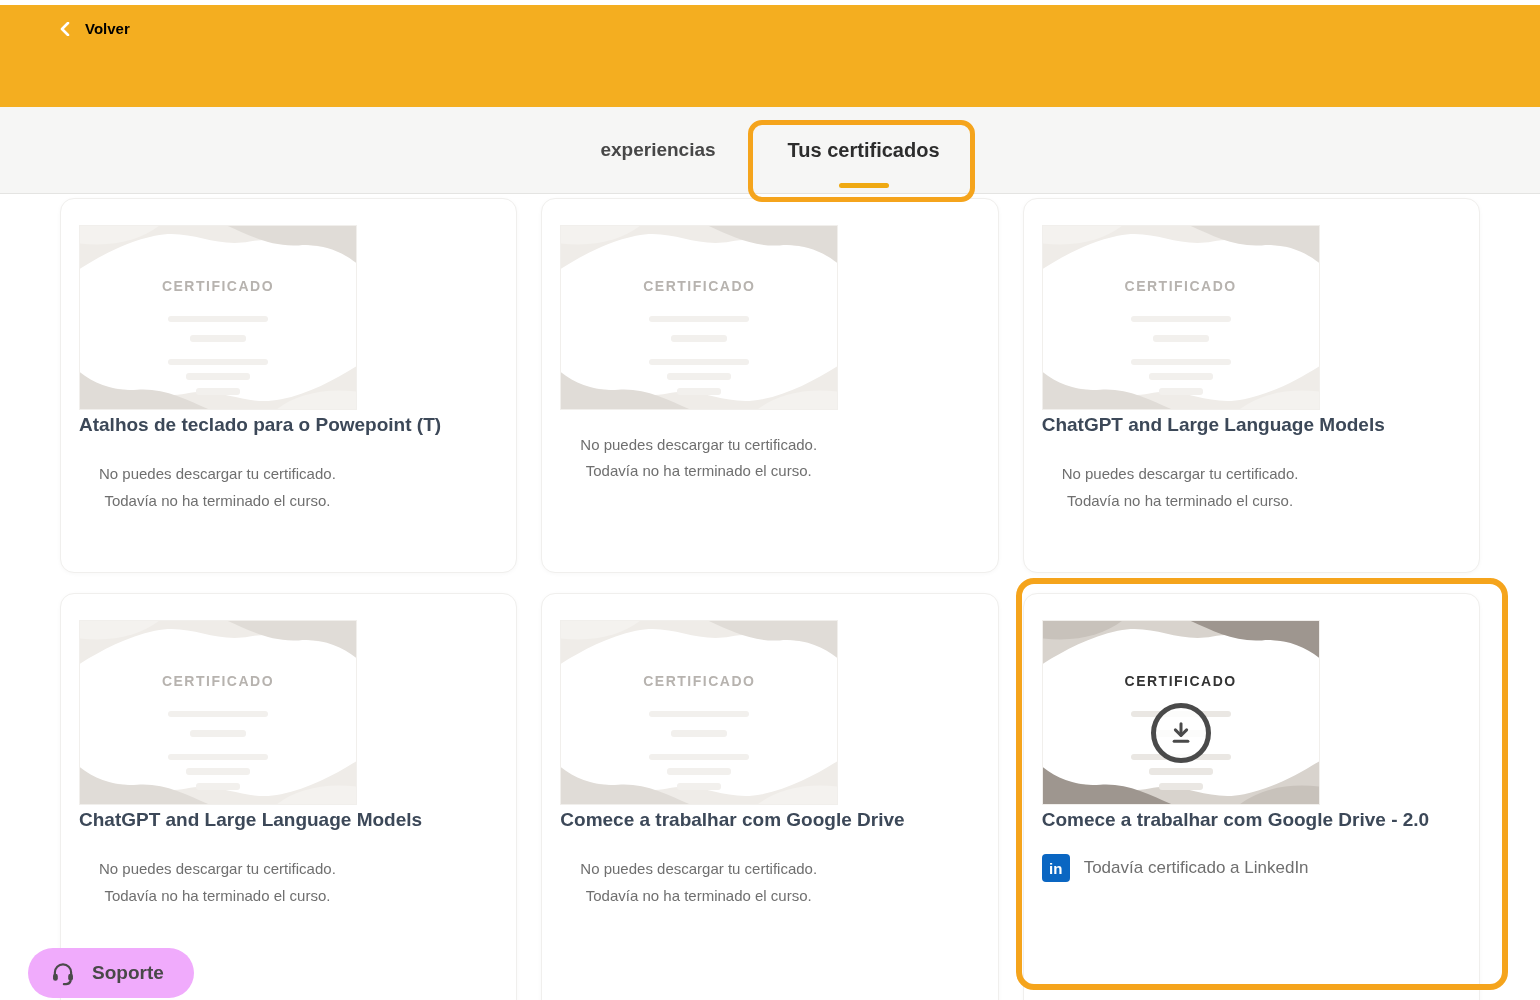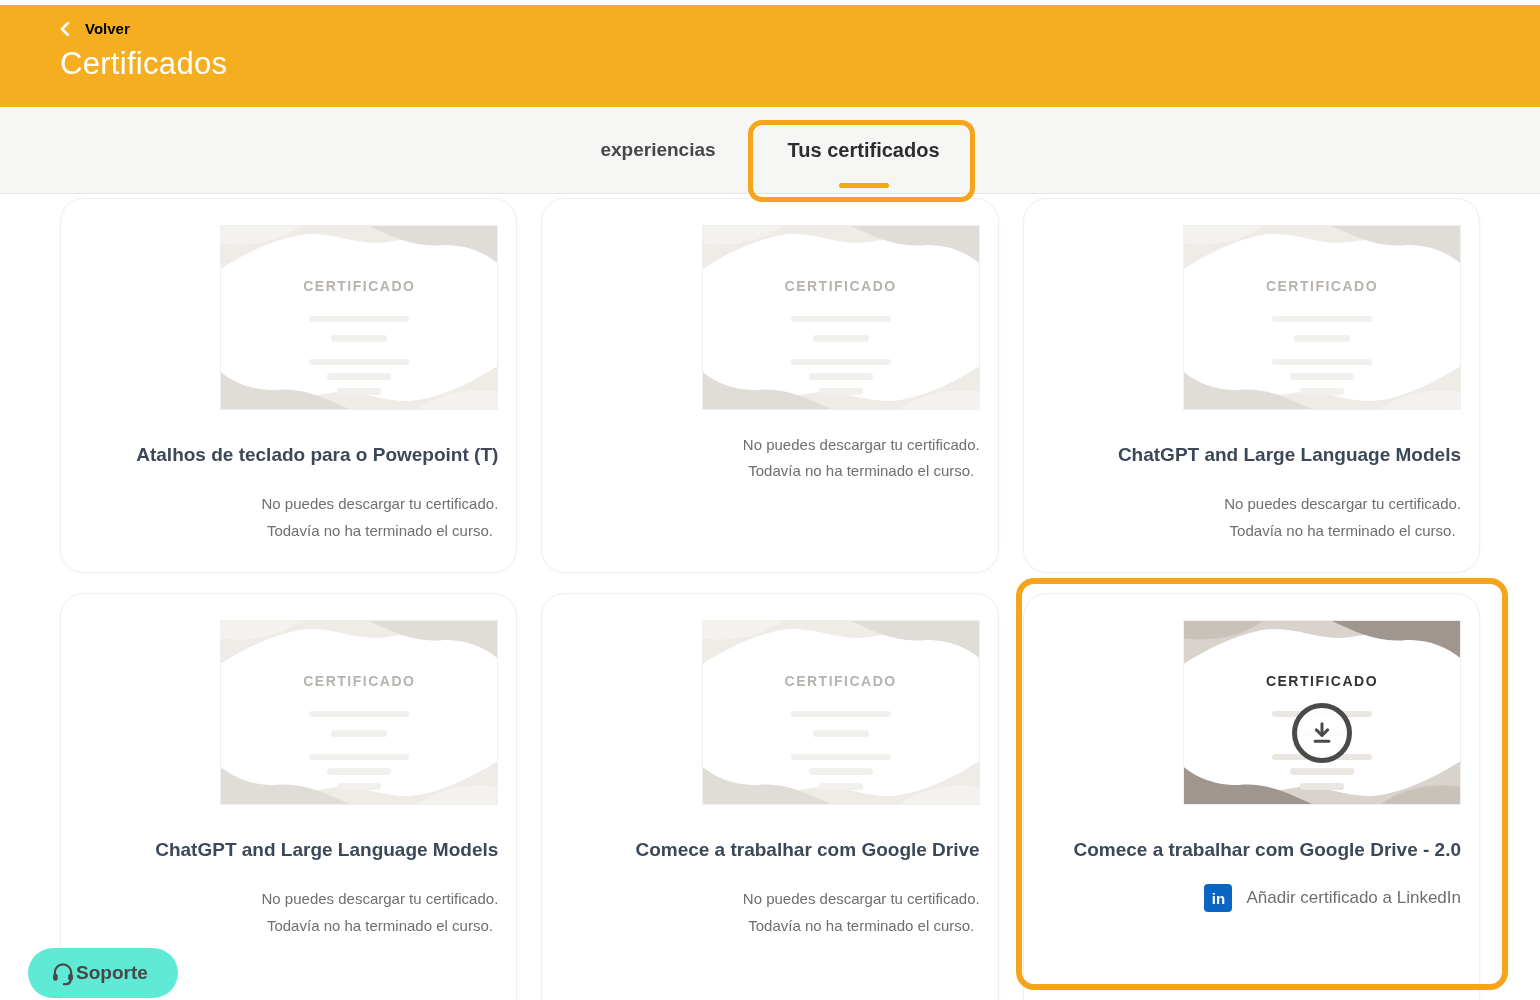--- a/index.html
+++ b/index.html
@@ -36,25 +36,25 @@
     background: var(--tab-indicator, #EFA912);
   }
 
   
   .cards {
     display: grid; grid-template-columns: repeat(3, 1fr);
     column-gap: 24px; row-gap: 20px;
     padding: 4px 60px 0 60px;
   }
   .card {
-    background: #fff; border: 1px solid #F0EFED; border-radius: 24px;
+    background: #fff; border: 1px solid #F0EFED; border-radius: 14px;
     box-shadow: 0 1px 4px rgba(0,0,0,0.03);
     box-sizing: border-box; min-height: 375px;
-    display: flex; flex-direction: column; align-items: flex-end;
-    padding: 26px 18px 0 18px; text-align: center; cursor: pointer;
+    display: flex; flex-direction: column; align-items: flex-start;
+    padding: 26px 6px 0 18px; text-align: center; cursor: pointer;
   }
   .card.tall { min-height: 430px; }
 
   
   .thumb {
     width: 278px; height: 185px; position: relative; flex-shrink: 0;
     background: #fff; border: 1px solid #F1EFEC; box-sizing: border-box; overflow: hidden;
   }
   .waves { position: absolute; left: 0; width: 100%; height: 62px; display: block; }
   .waves.top { top: 0; }
@@ -78,21 +78,21 @@
     position: absolute; left: 50%; top: 50%;
     transform: translate(-50%, calc(-50% + 20px));
     width: 60px; height: 60px; box-sizing: border-box;
     border: 5px solid #4A4A4A; border-radius: 50%;
     background: rgba(255,255,255,0.85);
     display: flex; align-items: center; justify-content: center; cursor: pointer;
   }
 
   
   .card-title {
-    margin-top: 30px; font-size: 19px; font-weight: bold; line-height: 1.55;
+    font-size: 19px; font-weight: bold; line-height: 1.55;
     color: var(--title-text, #3C4858); max-width: 425px;
   }
   .card-status {
     margin-top: 22px; font-size: 15px; line-height: 1.75;
     color: var(--status-text, #6F6F6F);
     margin-left: 20px;
   }
   .linkedin-row {
     margin-top: 20px; display: flex; align-items: center; gap: 14px;
     color: #6F6F6F; font-size: 17px; cursor: pointer;
@@ -108,40 +108,39 @@
   .annot {
     position: absolute; box-sizing: border-box; pointer-events: none; z-index: 15;
     border-style: solid; border-color: var(--annotation, #F5A41C);
   }
   #annot-tab  { left: 748px;  top: 120px; width: 227px; height: 82px;  border-width: 5px; border-radius: 14px; }
   #annot-card { left: 1016px; top: 578px; width: 492px; height: 412px; border-width: 6px; border-radius: 18px; }
 
   
   .support-btn {
     position: absolute; left: 28px; top: 948px; height: 50px; z-index: 20;
-    padding: 0 30px 0 22px; background: #5eead4; border: none; border-radius: 26px;
-    display: flex; align-items: center; gap: 0;
+    padding: 0 30px 0 22px; background: #f0abfc; border: none; border-radius: 26px;
+    display: flex; align-items: center; gap: 16px;
     font-family: "Liberation Sans", sans-serif;
     font-size: 19px; font-weight: bold; color: #484848; cursor: pointer;
   }
 </style>
 </head>
 <body>
 
 <div class="top-strip"></div>
 <div class="header">
   <div class="back-row">
     <span style="display:flex">
       <svg viewBox="0 0 10 14" width="10" height="14" fill="none" stroke="#ffffff" stroke-width="2.6" stroke-linecap="round" stroke-linejoin="round">
           <path d="M8 1 2 7l6 6"></path>
         </svg>
     </span>
     <span class="back-label">Volver</span>
   </div>
-  <div class="header-title">Certificados</div>
 </div>
 
 <div class="tabbar">
   <div class="tab">
     <span>experiencias</span>
   </div>
   <div class="tab active">
     <span>Tus certificados</span>
     <span class="tab-indicator"></span>
   </div>
@@ -314,21 +313,21 @@
               <path d="M12 4.5v9"></path>
               <path d="M7.5 9.5 12 14l4.5-4.5"></path>
               <path d="M6.5 18.5h11"></path>
             </svg>
         </span>
       </div>
     </div>
     <div class="card-title">Comece a trabalhar com Google Drive - 2.0</div>
     <div class="linkedin-row">
       <span class="li-badge">in</span>
-      <span>Añadir certificado a LinkedIn</span>
+      <span>Todavía certificado a LinkedIn</span>
     </div>
   </div>
 
 </div>
 
 <div class="annot" id="annot-tab"></div>
 <div class="annot" id="annot-card"></div>
 
 <button class="support-btn">
   <span style="display:flex">

